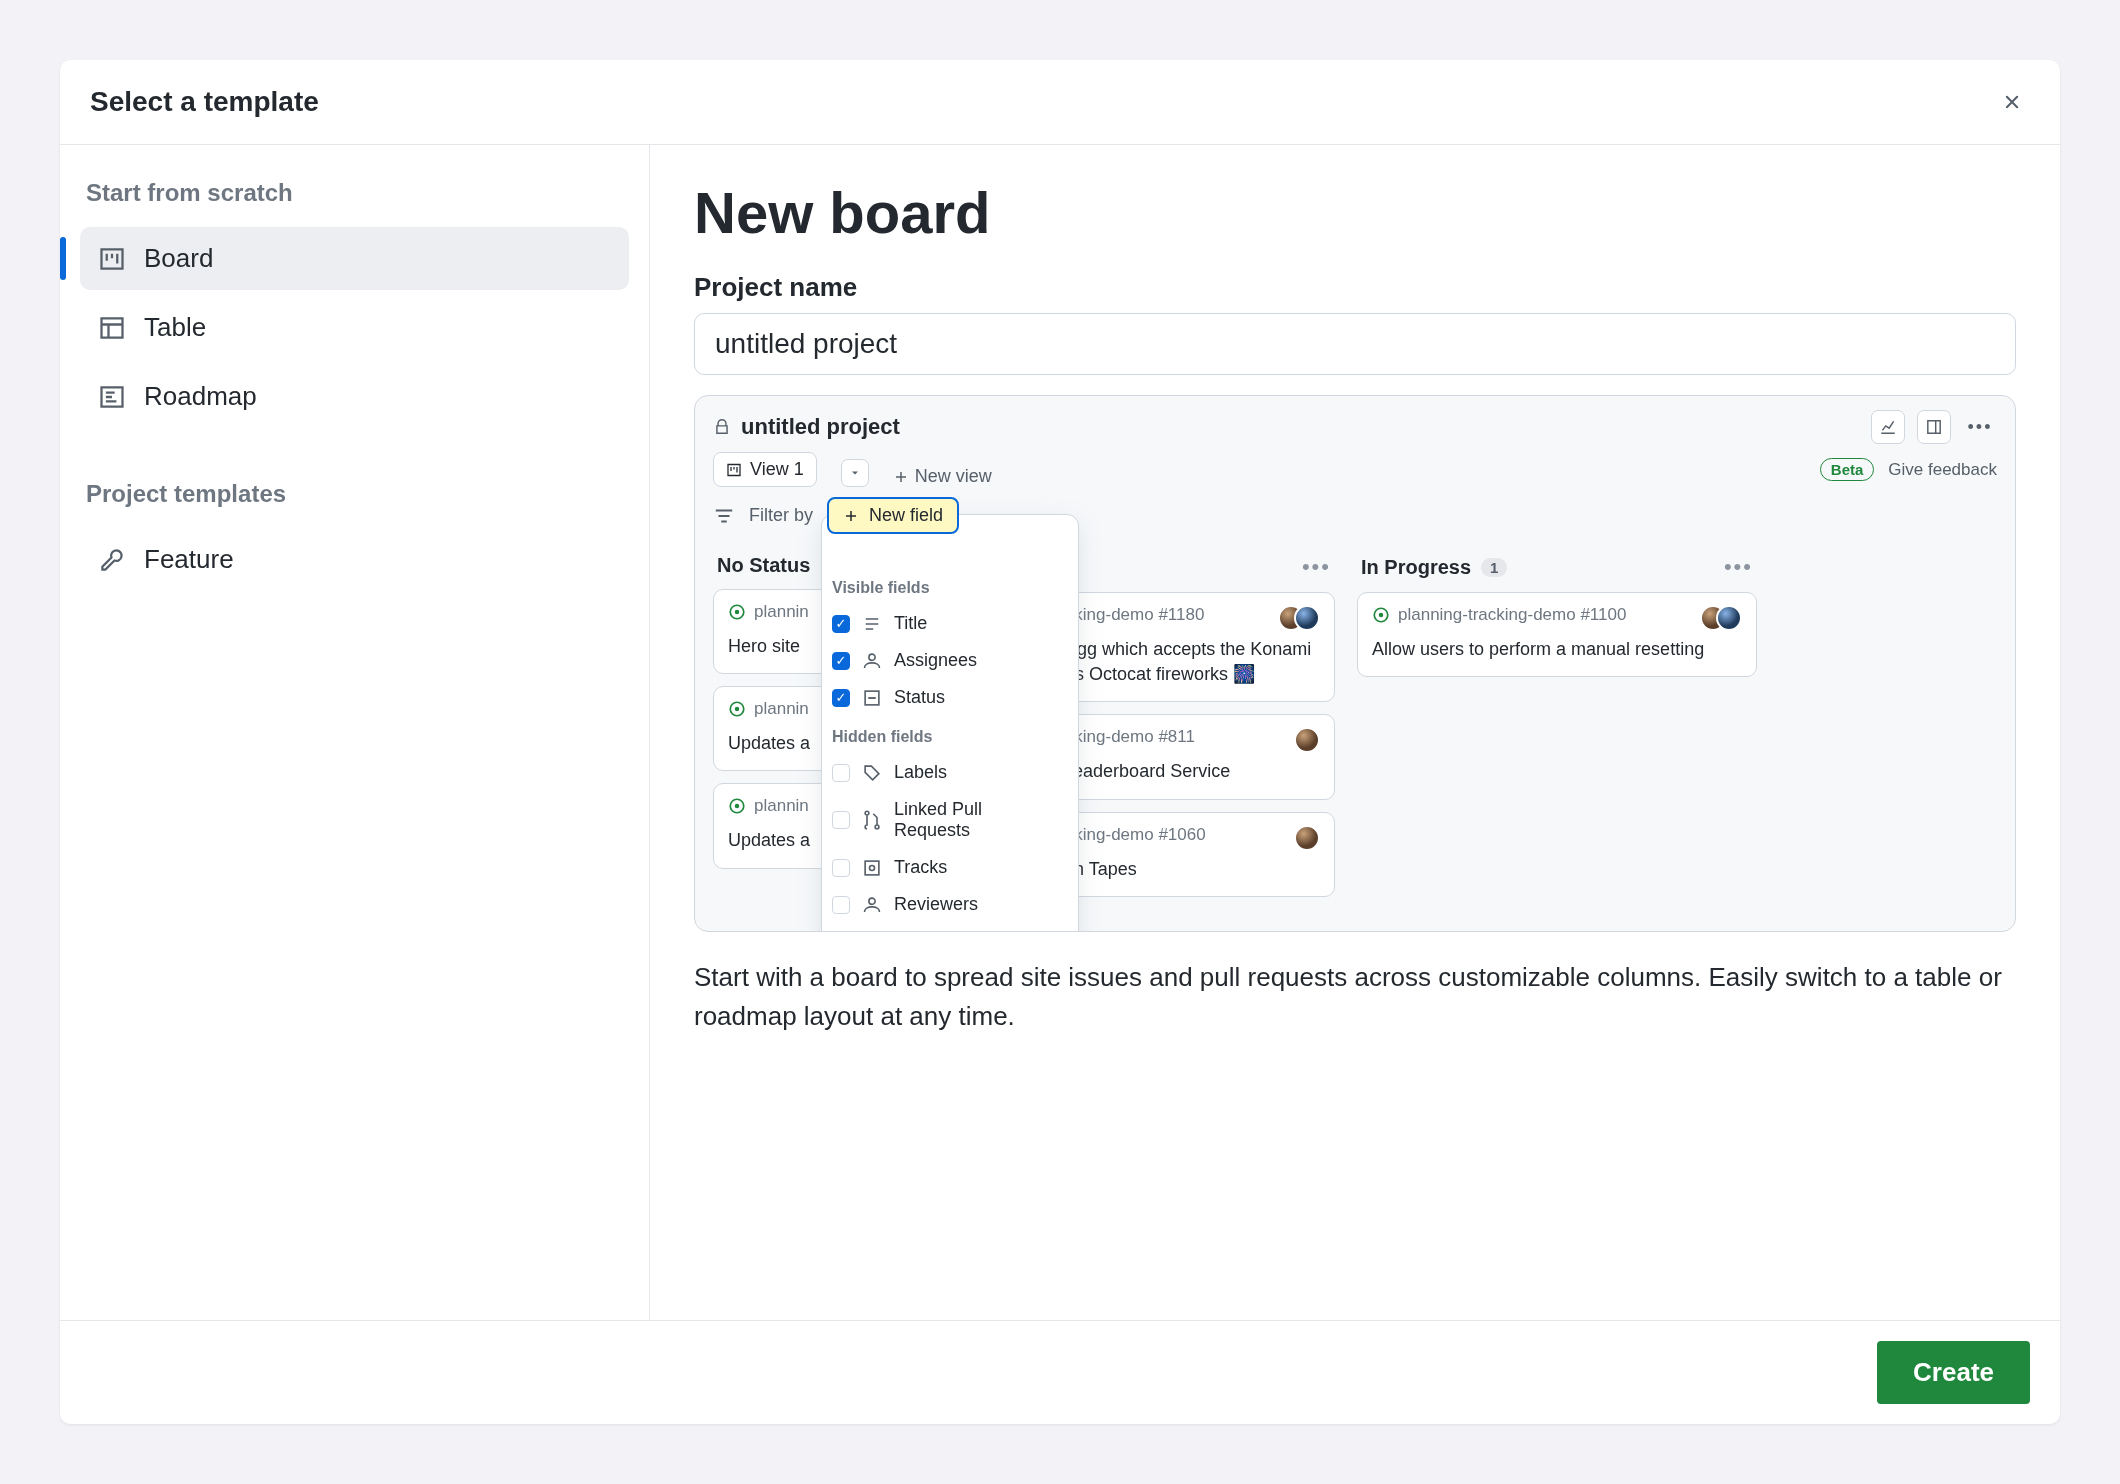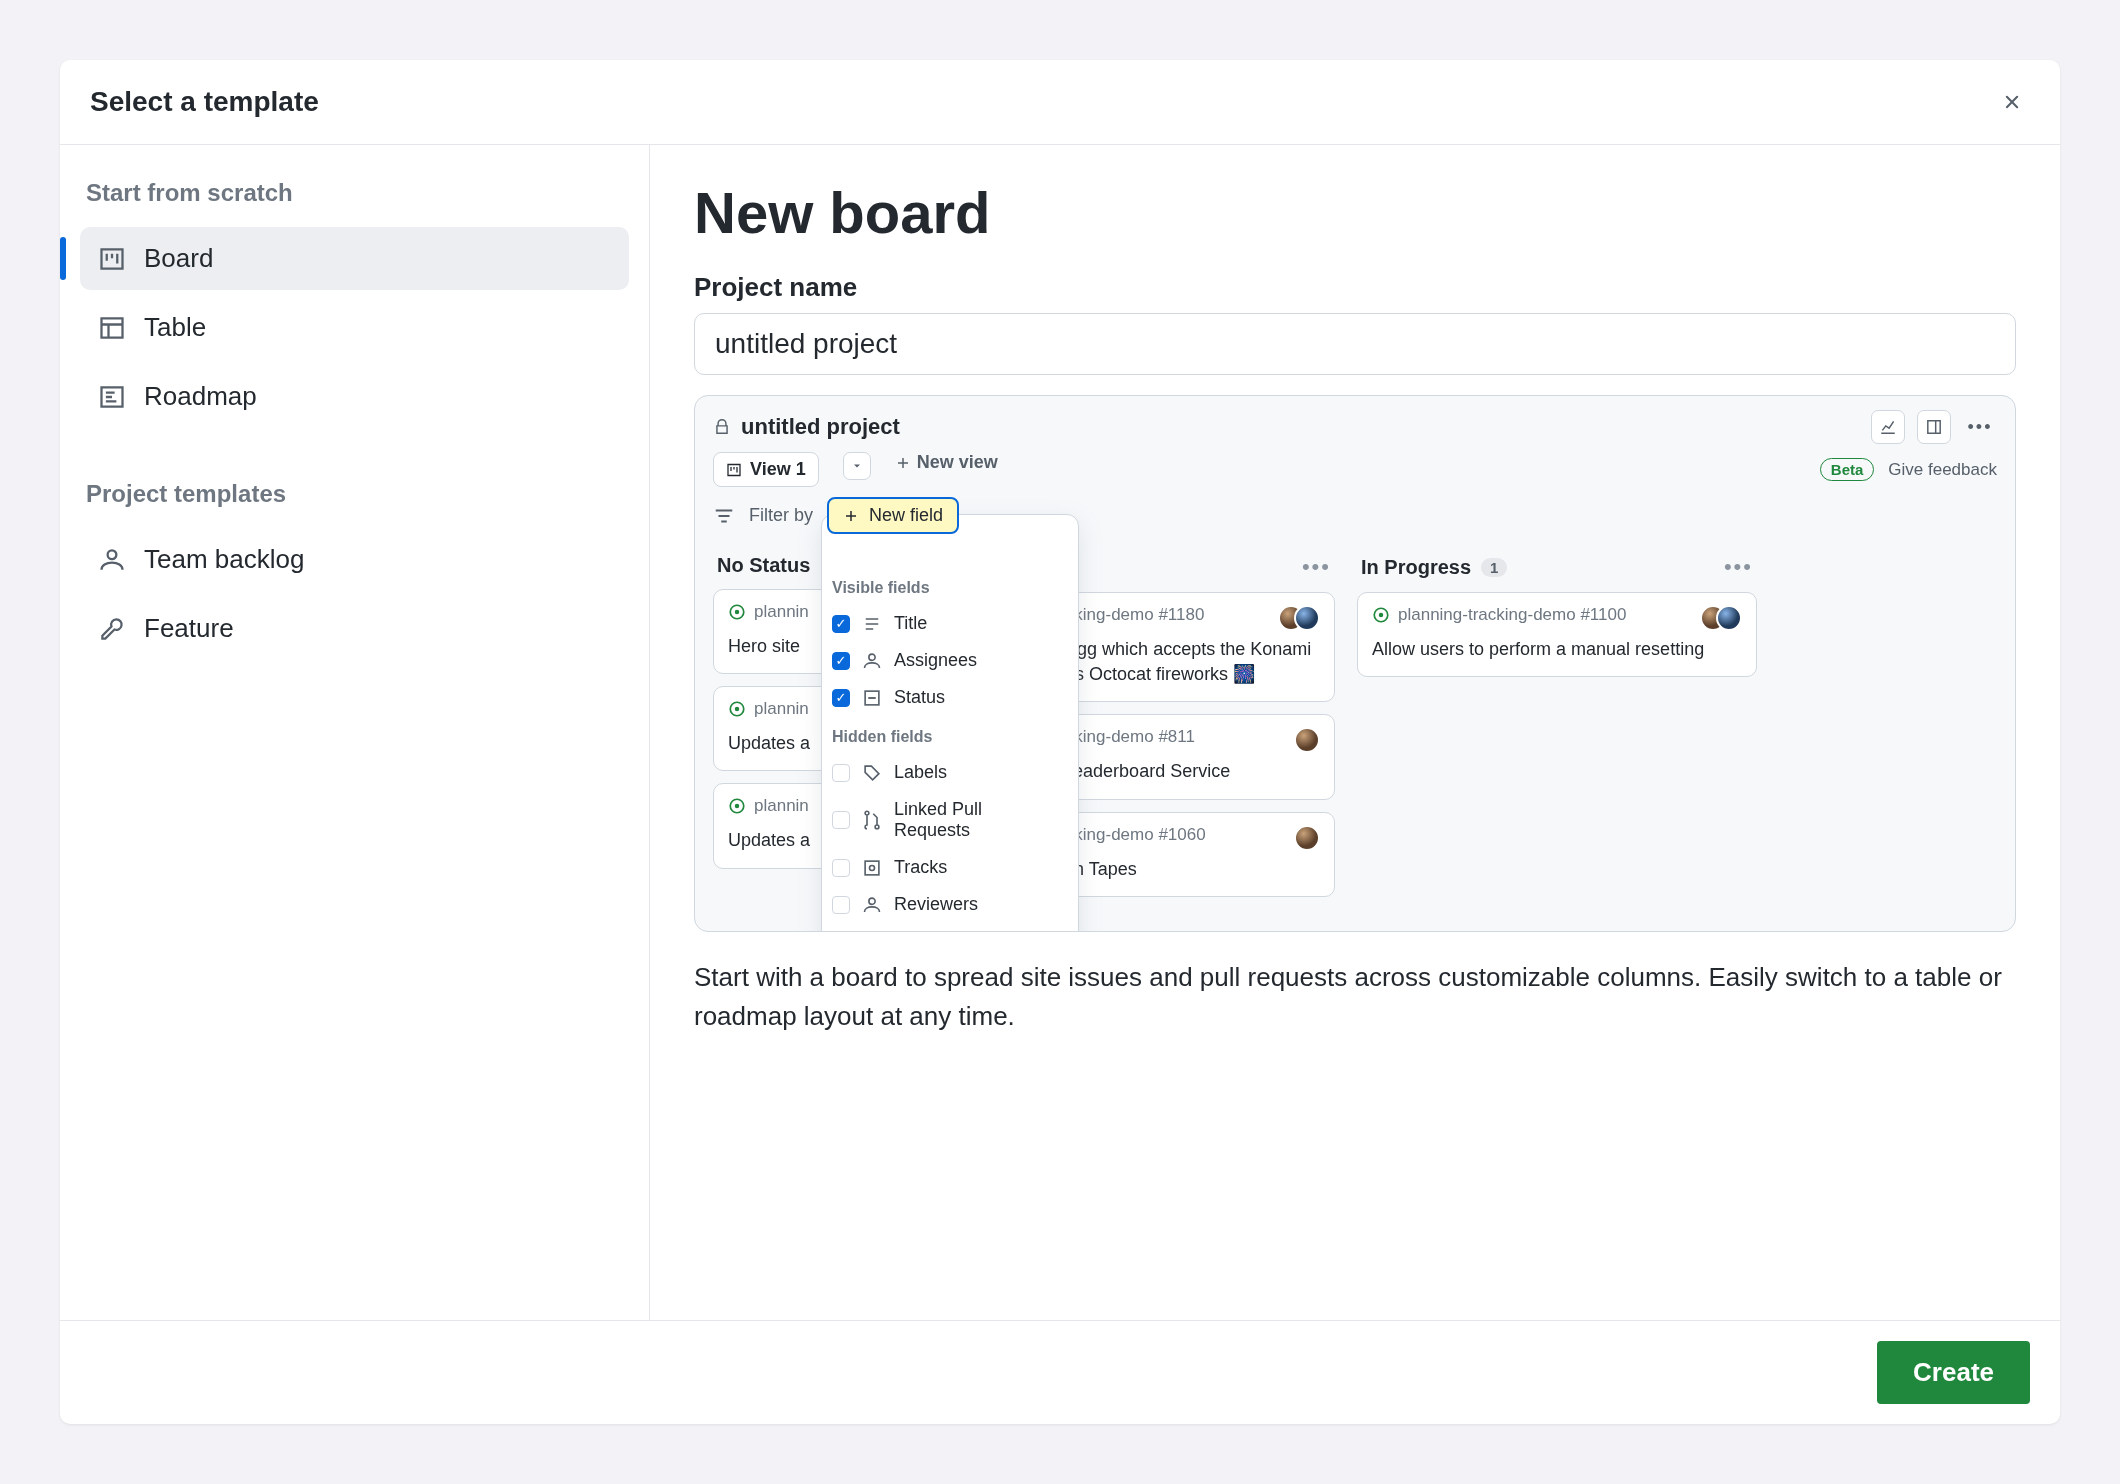--- a/index.html
+++ b/index.html
@@ -101,21 +101,21 @@
     width:34px; height:34px; border:1px solid #d0d7de; border-radius:7px;
     display:flex; align-items:center; justify-content:center; background:#fff;
     color:#57606a; cursor:pointer;
   }
   .icon-btn.naked { border:none; background:transparent; }
 
   .preview-tabs {
     display:flex; align-items:center; justify-content:space-between;
     padding: 0 18px 6px 18px;
   }
-  .tabs-left { display:flex; align-items:flex-start; gap:24px;font-weight:bold; }
+  .tabs-left { display:flex; align-items:flex-end; gap:24px; }
   .view-tab {
     display:flex; align-items:center; gap:8px;
     border:1px solid #d0d7de; border-radius:8px;
     background:#fff; padding:6px 12px; font-size:18px;
     color:#24292f; cursor:pointer;
   }
   .mini-caret {
     width:28px; height:28px; border:1px solid #d0d7de; border-radius:7px;
     display:flex; align-items:center; justify-content:center; background:#fff; color:#57606a;
     cursor:pointer;
@@ -265,26 +265,20 @@
       <div class="nav-item">
         <svg class="nav-icon" viewBox="0 0 16 16">
             <path fill="none" stroke="currentColor" stroke-width="1.3" d="M2 2.5h12v11H2zM4.5 5.5h5M4.5 8h3.5M4.5 10.5h6"></path>
           </svg>
         <span>Roadmap</span>
       </div>
 
       <div class="spacer"></div>
       <div class="section-head">Project templates</div>
 
-      <div class="nav-item">
-        <svg class="nav-icon" viewBox="0 0 16 16">
-            <path fill="none" stroke="currentColor" stroke-width="1.3" d="M5.5 5a2.5 2.5 0 115 0 2.5 2.5 0 01-5 0zM2 13.5c0-2.5 2.7-4 6-4s6 1.5 6 4"></path>
-          </svg>
-        <span>Team backlog</span>
-      </div>
 
       <div class="nav-item">
         <svg class="nav-icon" viewBox="0 0 16 16">
             <path fill="none" stroke="currentColor" stroke-width="1.3" d="M10.5 2.5a3 3 0 00-2.8 4.1L2.5 11.8v1.7h1.7l5.2-5.2A3 3 0 1010.5 2.5z"></path>
           </svg>
         <span>Feature</span>
       </div>
     </div>
 
     <div class="main">

